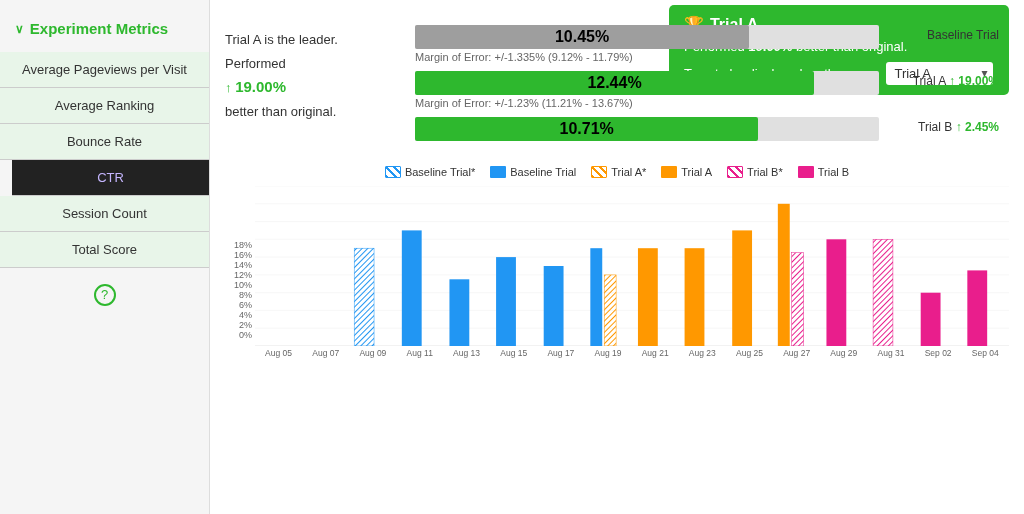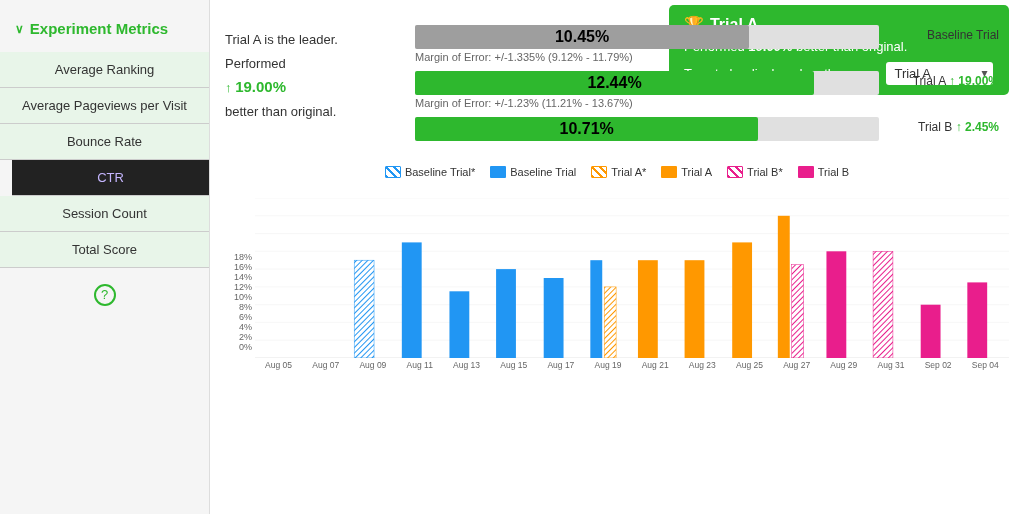--- a/index.html
+++ b/index.html
@@ -41,42 +41,42 @@
     .bar-fill.trial-a { background: #2eb82e; width: 86%; }
     .bar-fill.trial-b { background: #2eb82e; width: 74%; }
     .bar-label { font-size: 11px; color: #666; margin-top: 2px; margin-bottom: 3px; }
     .bar-side-label { position: absolute; right: -120px; top: 3px; font-size: 12px; white-space: nowrap; }
     .bar-side-label .up { color: #2eb82e; font-weight: bold; }
 
     .bars-wrapper { position: relative; margin-right: 130px; }
 
     
     .chart-area { margin-top: 10px; }
-    .chart-legend { display: flex; align-items: center; gap: 15px; justify-content: center; margin-bottom: 20px; font-size: 11px; flex-wrap: wrap; }
+    .chart-legend { display: flex; align-items: center; gap: 15px; justify-content: center; margin-bottom: 8px; font-size: 11px; flex-wrap: wrap; }
     .legend-item { display: flex; align-items: center; gap: 4px; }
     .legend-color { width: 16px; height: 12px; display: inline-block; border-radius: 1px; }
     .legend-hatched-blue { background: repeating-linear-gradient(45deg, #2196f3, #2196f3 2px, transparent 2px, transparent 6px); border: 1px solid #2196f3; }
     .legend-solid-blue { background: #2196f3; }
     .legend-hatched-orange { background: repeating-linear-gradient(45deg, #ff9800, #ff9800 2px, transparent 2px, transparent 6px); border: 1px solid #ff9800; }
     .legend-solid-orange { background: #ff9800; }
     .legend-hatched-pink { background: repeating-linear-gradient(45deg, #e91e8c, #e91e8c 2px, transparent 2px, transparent 6px); border: 1px solid #e91e8c; }
     .legend-solid-pink { background: #e91e8c; }
   </style>
 </head>
 <body>
 
 <div class="container">
 
   <div class="sidebar">
     <div class="sidebar-title">
       <span class="sidebar-title-chevron">∨</span>
       <span>Experiment Metrics</span>
     </div>
+    <div class="sidebar-item">Average Pageviews per Visit</div>
     <div class="sidebar-item">Average Ranking</div>
-    <div class="sidebar-item">Average Pageviews per Visit</div>
     <div class="sidebar-item">Bounce Rate</div>
     <div class="sidebar-item active">CTR</div>
     <div class="sidebar-item">Session Count</div>
     <div class="sidebar-item">Total Score</div>
     <div class="sidebar-help">
       <span style="border:2px solid #2eb82e; border-radius:50%; width:22px; height:22px; display:inline-flex; align-items:center; justify-content:center; font-size:13px; color:#2eb82e;">?</span>
     </div>
   </div>
 
   <div class="main" style="position:relative;">

